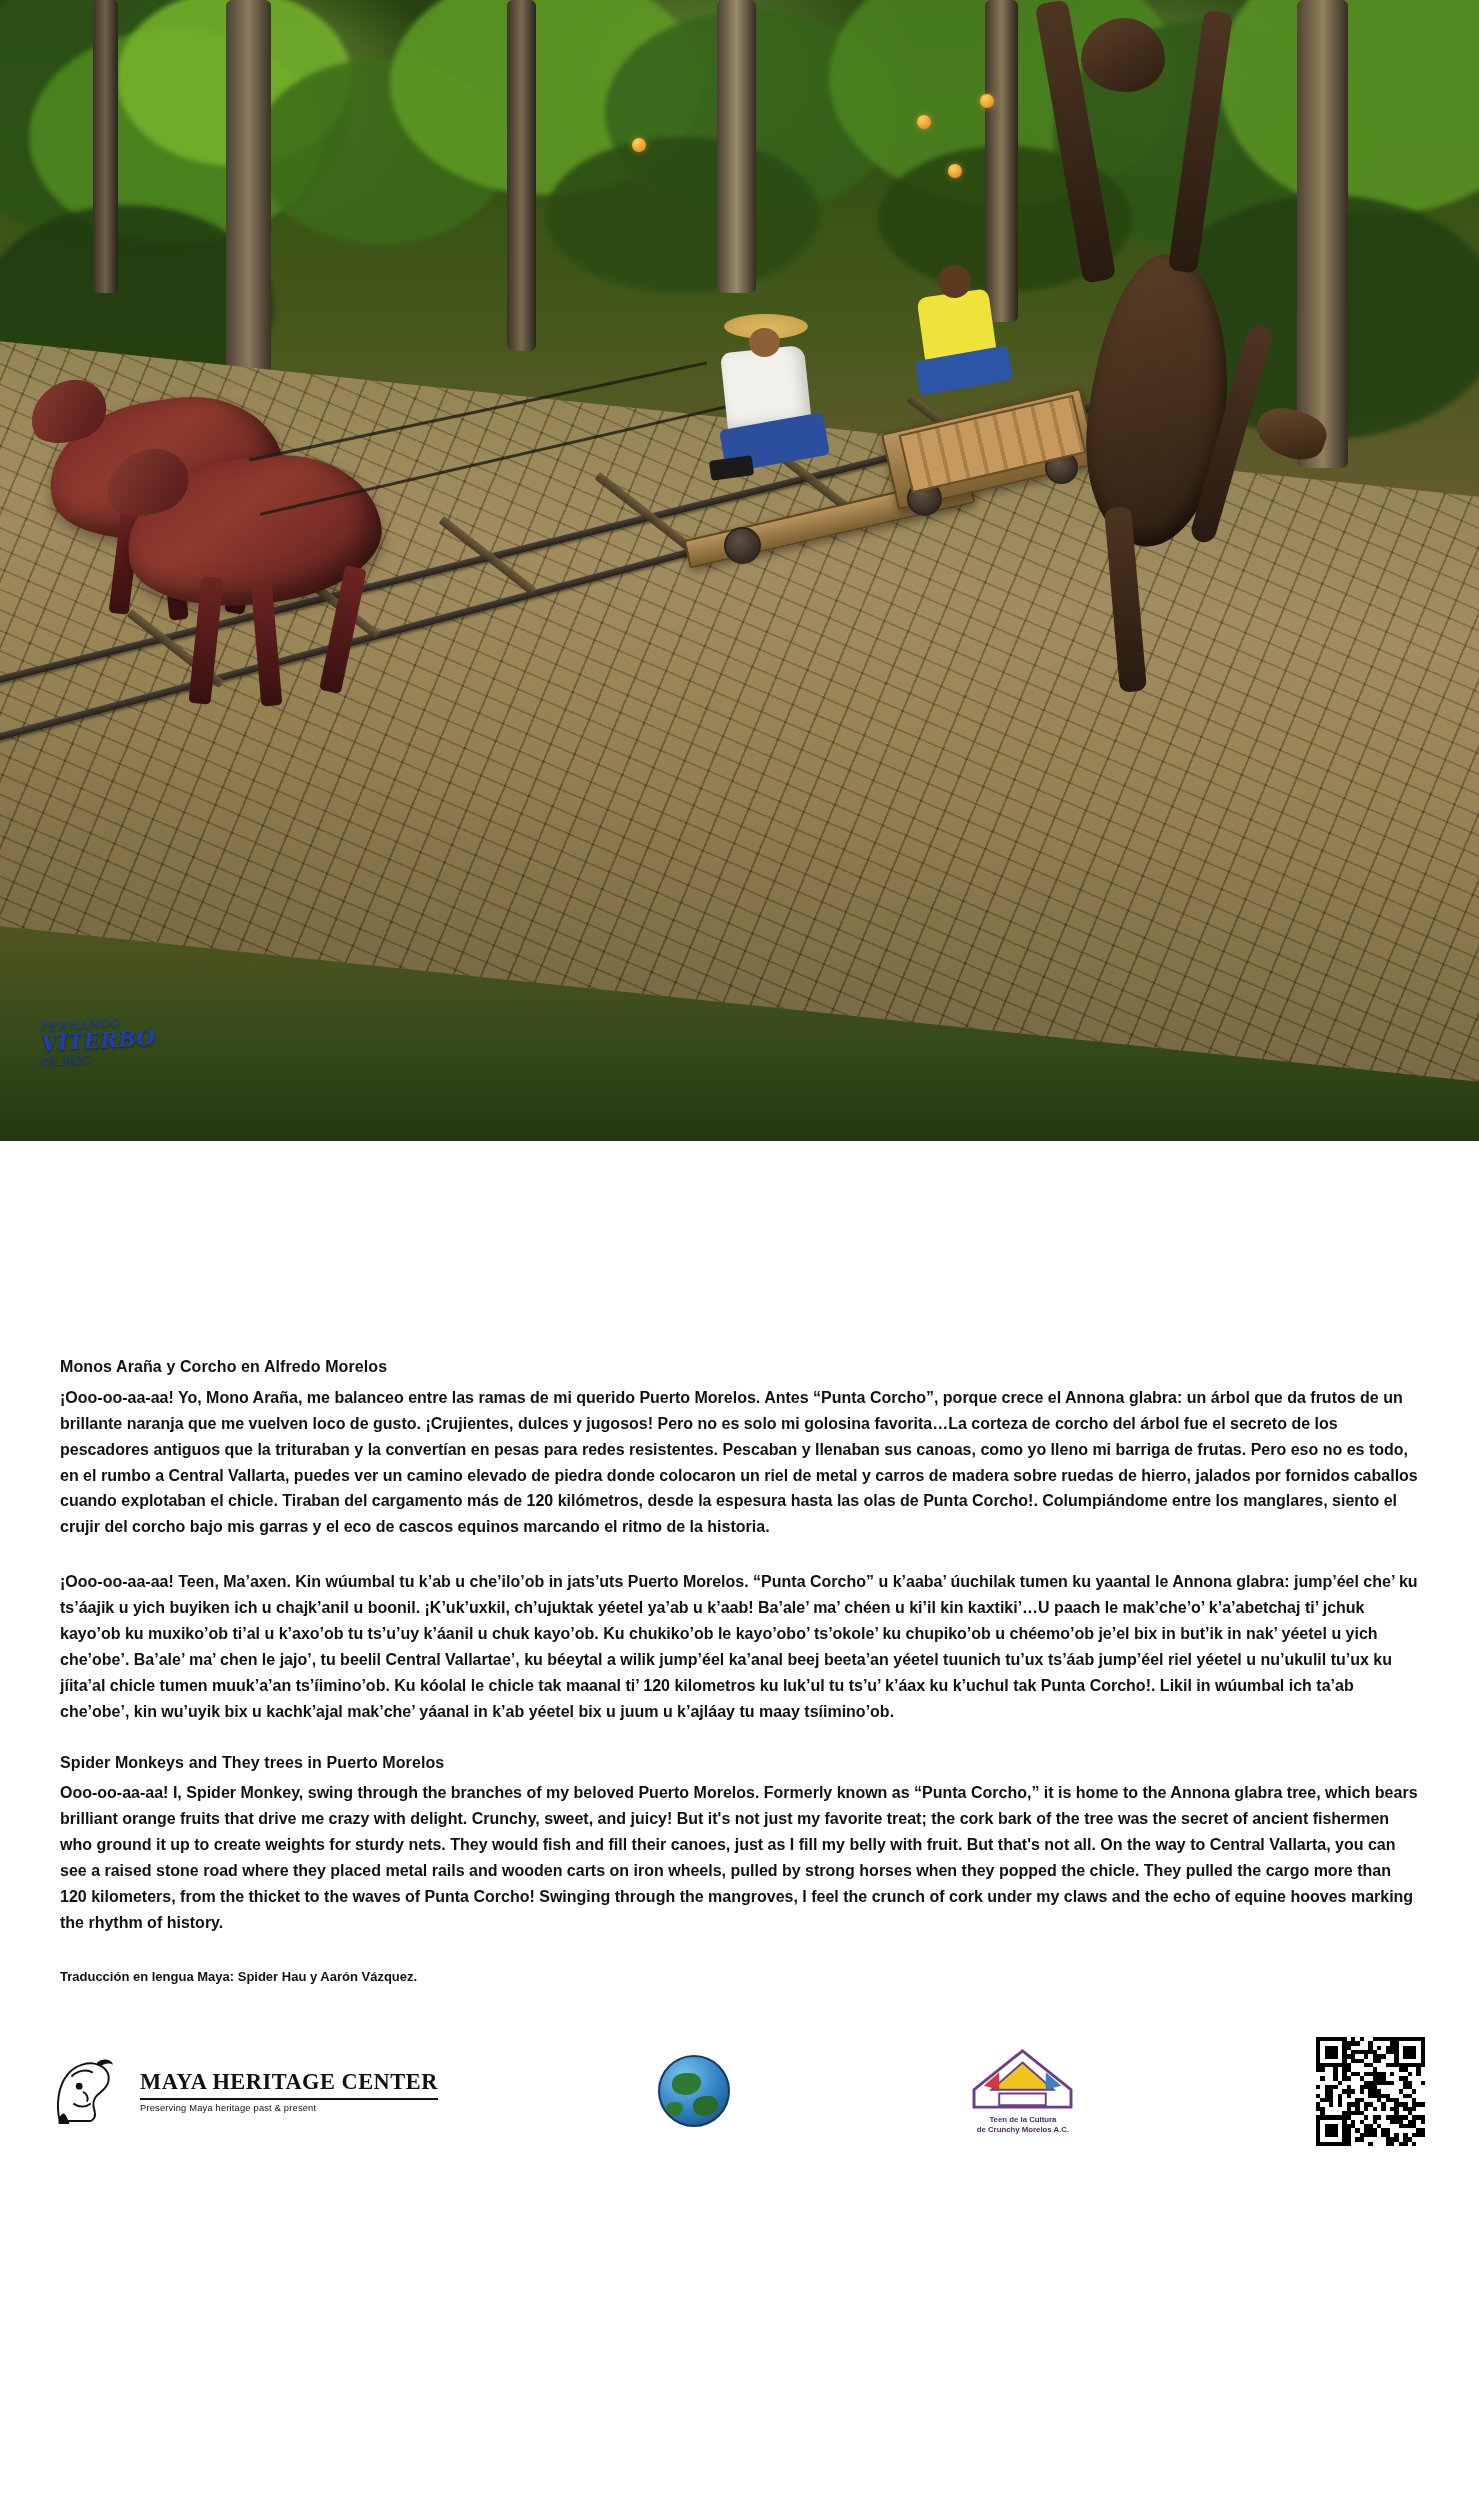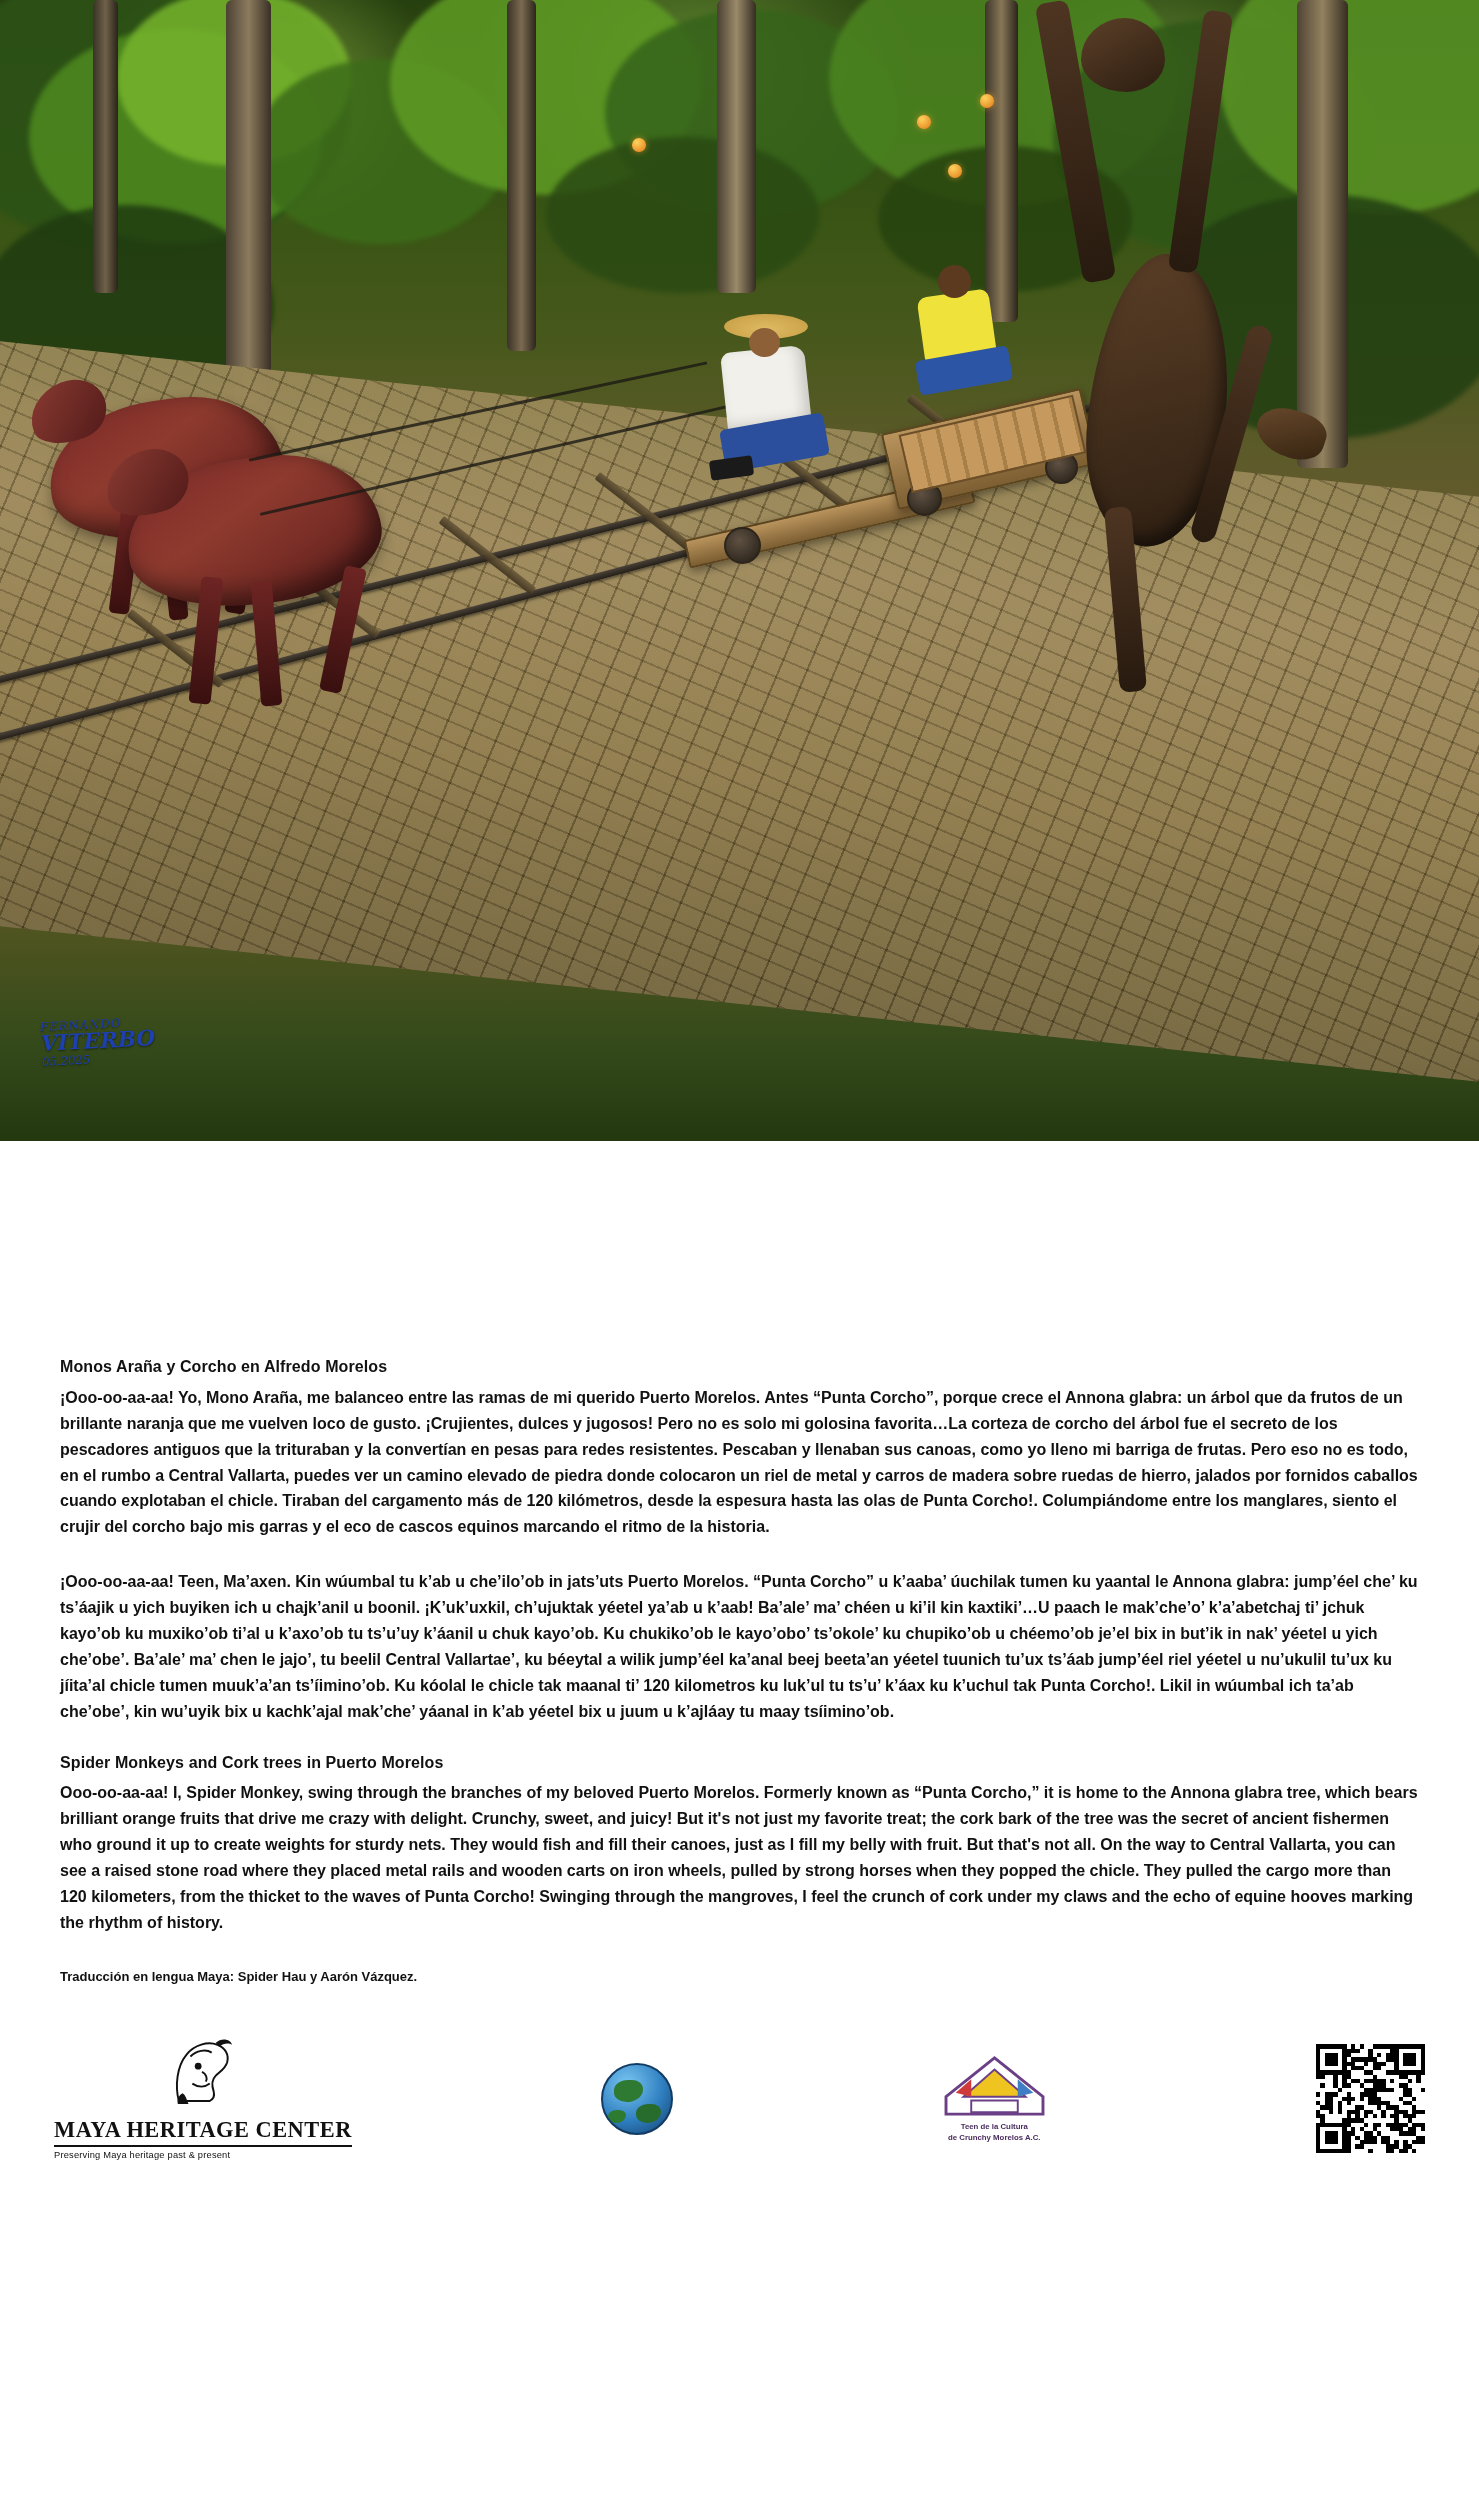--- a/index.html
+++ b/index.html
@@ -182,21 +182,21 @@
   }
 
   
   .footer {
     margin-top: 53px;
     padding: 0 54px 35px 54px;
     display: flex;
     align-items: center;
     justify-content: space-between;
   }
-  .logo-maya { display: flex; align-items: center; gap: 13px; flex-direction: column; }
+  .logo-maya { display: flex; align-items: center; gap: 26px; }
   .maya-glyph {
     width: 60px; height: 68px;
     position: relative;
   }
   .maya-text { line-height: 1.1; }
   .maya-title {
     font-family: "Liberation Serif", serif;
     font-weight: bold;
     font-size: 22.4px;
     letter-spacing: 0.5px;
@@ -344,21 +344,21 @@
   <section class="block">
     <h2 class="block-title">Monos Araña y Corcho en Alfredo Morelos</h2>
     <p class="block-text">¡Ooo-oo-aa-aa! Yo, Mono Araña, me balanceo entre las ramas de mi querido Puerto Morelos. Antes “Punta Corcho”, porque crece el Annona glabra: un árbol que da frutos de un brillante naranja que me vuelven loco de gusto. ¡Crujientes, dulces y jugosos! Pero no es solo mi golosina favorita…La corteza de corcho del árbol fue el secreto de los pescadores antiguos que la trituraban y la convertían en pesas para redes resistentes. Pescaban y llenaban sus canoas, como yo lleno mi barriga de frutas. Pero eso no es todo, en el rumbo a Central Vallarta, puedes ver un camino elevado de piedra donde colocaron un riel de metal y carros de madera sobre ruedas de hierro, jalados por fornidos caballos cuando explotaban el chicle. Tiraban del cargamento más de 120 kilómetros, desde la espesura hasta las olas de Punta Corcho!. Columpiándome entre los manglares, siento el crujir del corcho bajo mis garras y el eco de cascos equinos marcando el ritmo de la historia.</p>
   </section>
 
   <section class="block">
     <p class="block-text">¡Ooo-oo-aa-aa! Teen, Ma’axen. Kin wúumbal tu k’ab u che’ilo’ob in jats’uts Puerto Morelos. “Punta Corcho” u k’aaba’ úuchilak tumen ku yaantal le Annona glabra: jump’éel che’ ku ts’áajik u yich buyiken ich u chajk’anil u boonil. ¡K’uk’uxkil, ch’ujuktak yéetel ya’ab u k’aab! Ba’ale’ ma’ chéen u ki’il kin kaxtiki’…U paach le mak’che’o’ k’a’abetchaj ti’ jchuk kayo’ob ku muxiko’ob ti’al u k’axo’ob tu ts’u’uy k’áanil u chuk kayo’ob. Ku chukiko’ob le kayo’obo’ ts’okole’ ku chupiko’ob u chéemo’ob je’el bix in but’ik in nak’ yéetel u yich che’obe’. Ba’ale’ ma’ chen le jajo’, tu beelil Central Vallartae’, ku béeytal a wilik jump’éel ka’anal beej beeta’an yéetel tuunich tu’ux ts’áab jump’éel riel yéetel u nu’ukulil tu’ux ku jíita’al chicle tumen muuk’a’an ts’íimino’ob. Ku kóolal le chicle tak maanal ti’ 120 kilometros ku luk’ul tu ts’u’ k’áax ku k’uchul tak Punta Corcho!. Likil in wúumbal ich ta’ab che’obe’, kin wu’uyik bix u kachk’ajal mak’che’ yáanal in k’ab yéetel bix u juum u k’ajláay tu maay tsíimino’ob.</p>
   </section>
 
   <section class="block">
-    <h2 class="block-title">Spider Monkeys and Cork trees in Puerto Morelos</h2>
+    <h2 class="block-title">Spider Monkeys and They trees in Puerto Morelos</h2>
     <p class="block-text">Ooo-oo-aa-aa! I, Spider Monkey, swing through the branches of my beloved Puerto Morelos. Formerly known as “Punta Corcho,” it is home to the Annona glabra tree, which bears brilliant orange fruits that drive me crazy with delight. Crunchy, sweet, and juicy! But it's not just my favorite treat; the cork bark of the tree was the secret of ancient fishermen who ground it up to create weights for sturdy nets. They would fish and fill their canoes, just as I fill my belly with fruit. But that's not all. On the way to Central Vallarta, you can see a raised stone road where they placed metal rails and wooden carts on iron wheels, pulled by strong horses when they popped the chicle. They pulled the cargo more than 120 kilometers, from the thicket to the waves of Punta Corcho! Swinging through the mangroves, I feel the crunch of cork under my claws and the echo of equine hooves marking the rhythm of history.</p>
   </section>
 
   <p class="credit">Traducción en lengua Maya: Spider Hau y Aarón Vázquez.</p>
 </main>
 
 <footer class="footer">
 
   <div class="logo-maya">
     <div class="maya-glyph">

